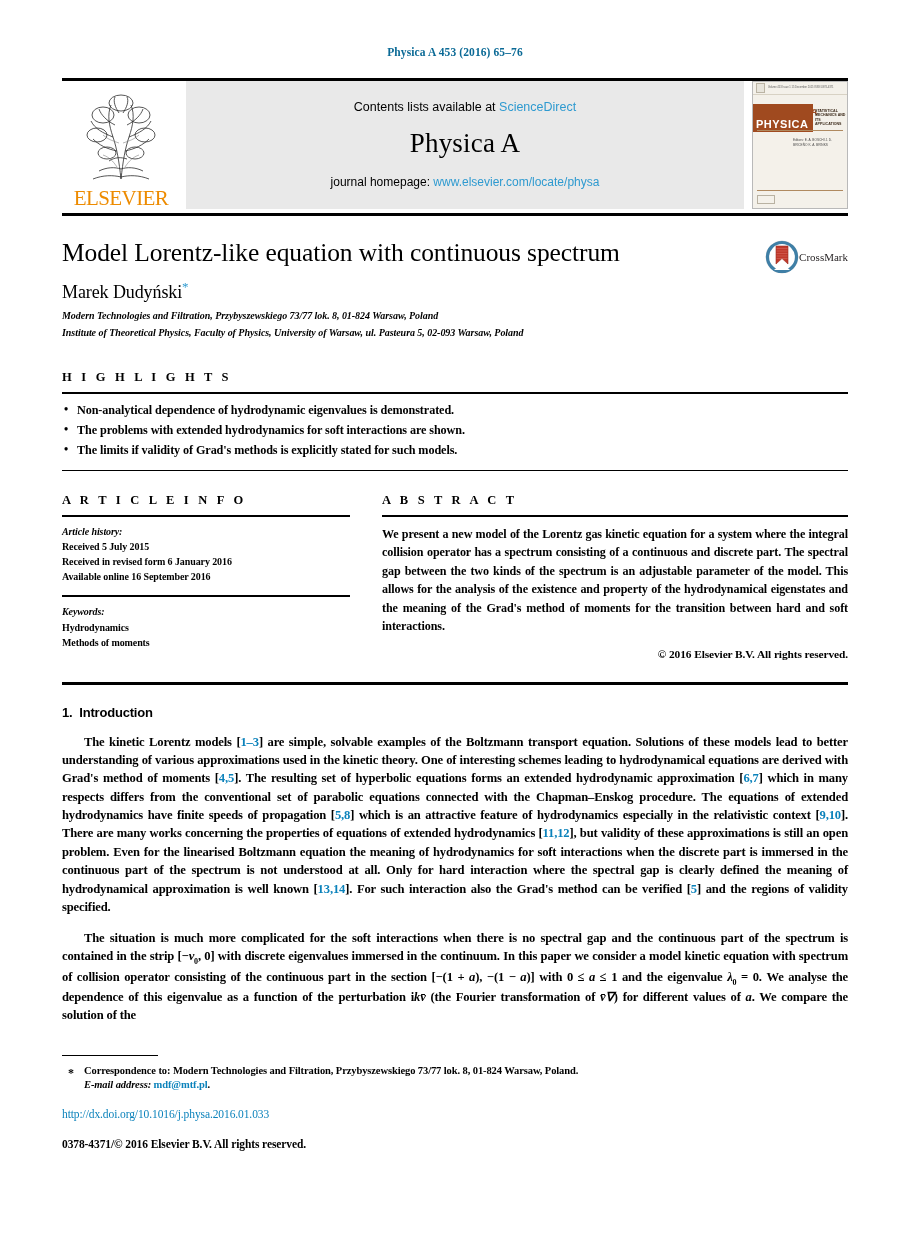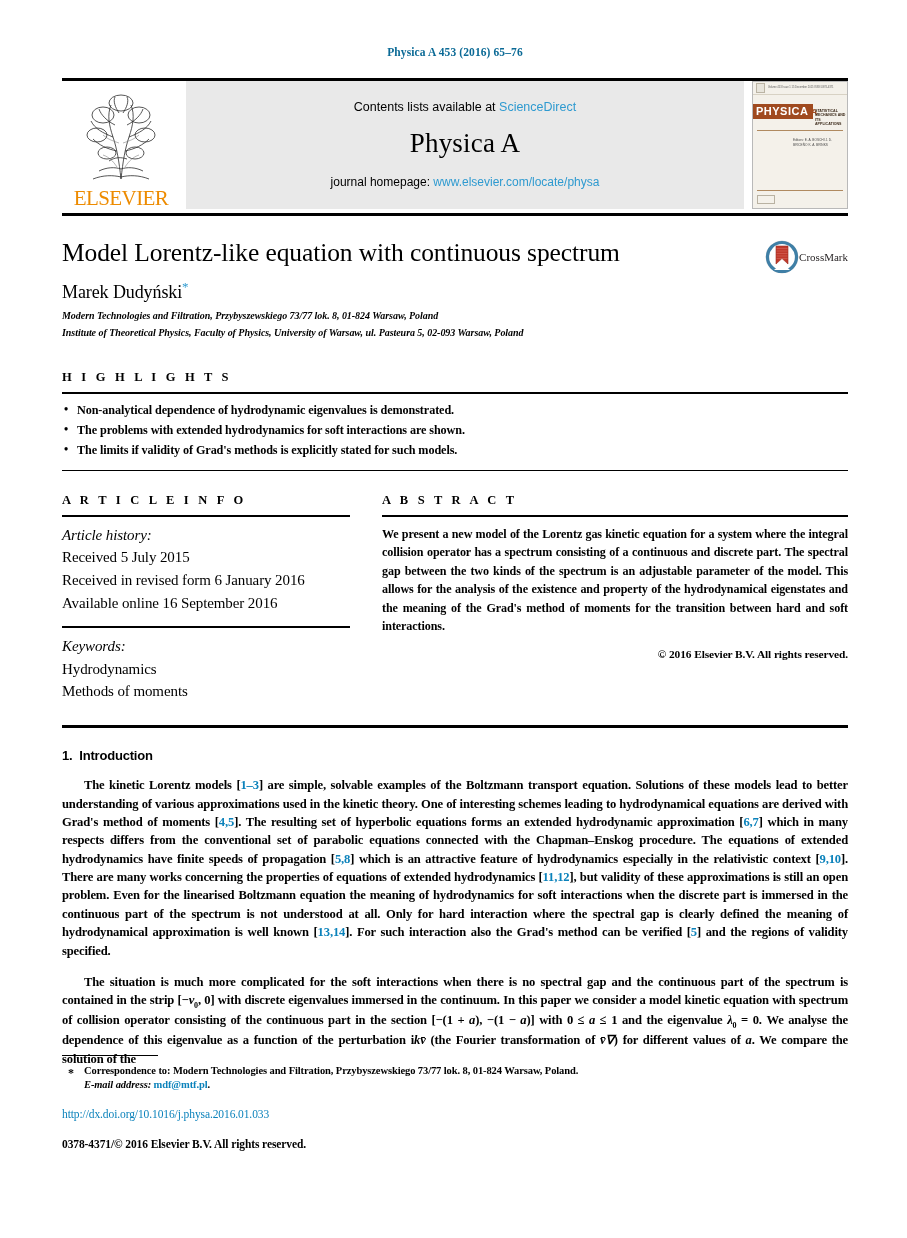--- a/index.html
+++ b/index.html
@@ -122,21 +122,21 @@
     white-space: nowrap;
     line-height: 1;
   }
   .cover-mini-els { width: 7px; height: 8px; background: #e8e5dc; border: .5px solid #bbb4a4; margin-right: 3px; }
   .cover-band {
     background: #a04a1f;
     color: #fff;
     font-weight: bold;
     font-size: 11px;
     letter-spacing: .5px;
-    padding: 2px 3px 1px 3px;
+    padding: 15px 3px 1px 3px;
     margin-top: 9px;
     line-height: 1.05;
     width: 60px;
     box-sizing: border-box;
   }
   .cover-sub {
     position: absolute;
     left: 62px; top: 27px;
     width: 32px;
     font-size: 3.6px;
@@ -240,23 +240,23 @@
   .info-abstract {
     display: flex;
     margin-top: 22px;
   }
   .col-info { width: 288px; flex: 0 0 288px; }
   .col-abstract { flex: 1 1 auto; margin-left: 32px; }
 
   .info-rule { border-bottom: 2.5px solid #000; margin-top: 7px; }
   .info-body {
     font-family: "Liberation Serif", serif;
-    font-size: 15px;
+    font-size: 10px;
     line-height: 1.52;
-    font-weight: normal;
+    font-weight: bold;
     margin-top: 7px;
     letter-spacing: -0.1px;
   }
   .info-body .it { font-style: italic; }
   .info-sep { border-bottom: 2px solid #000; margin: 11px 0 0 0; }
 
   .abstract-body {
     font-family: "Liberation Serif", serif;
     font-size: 12.1px;
     line-height: 1.53;

